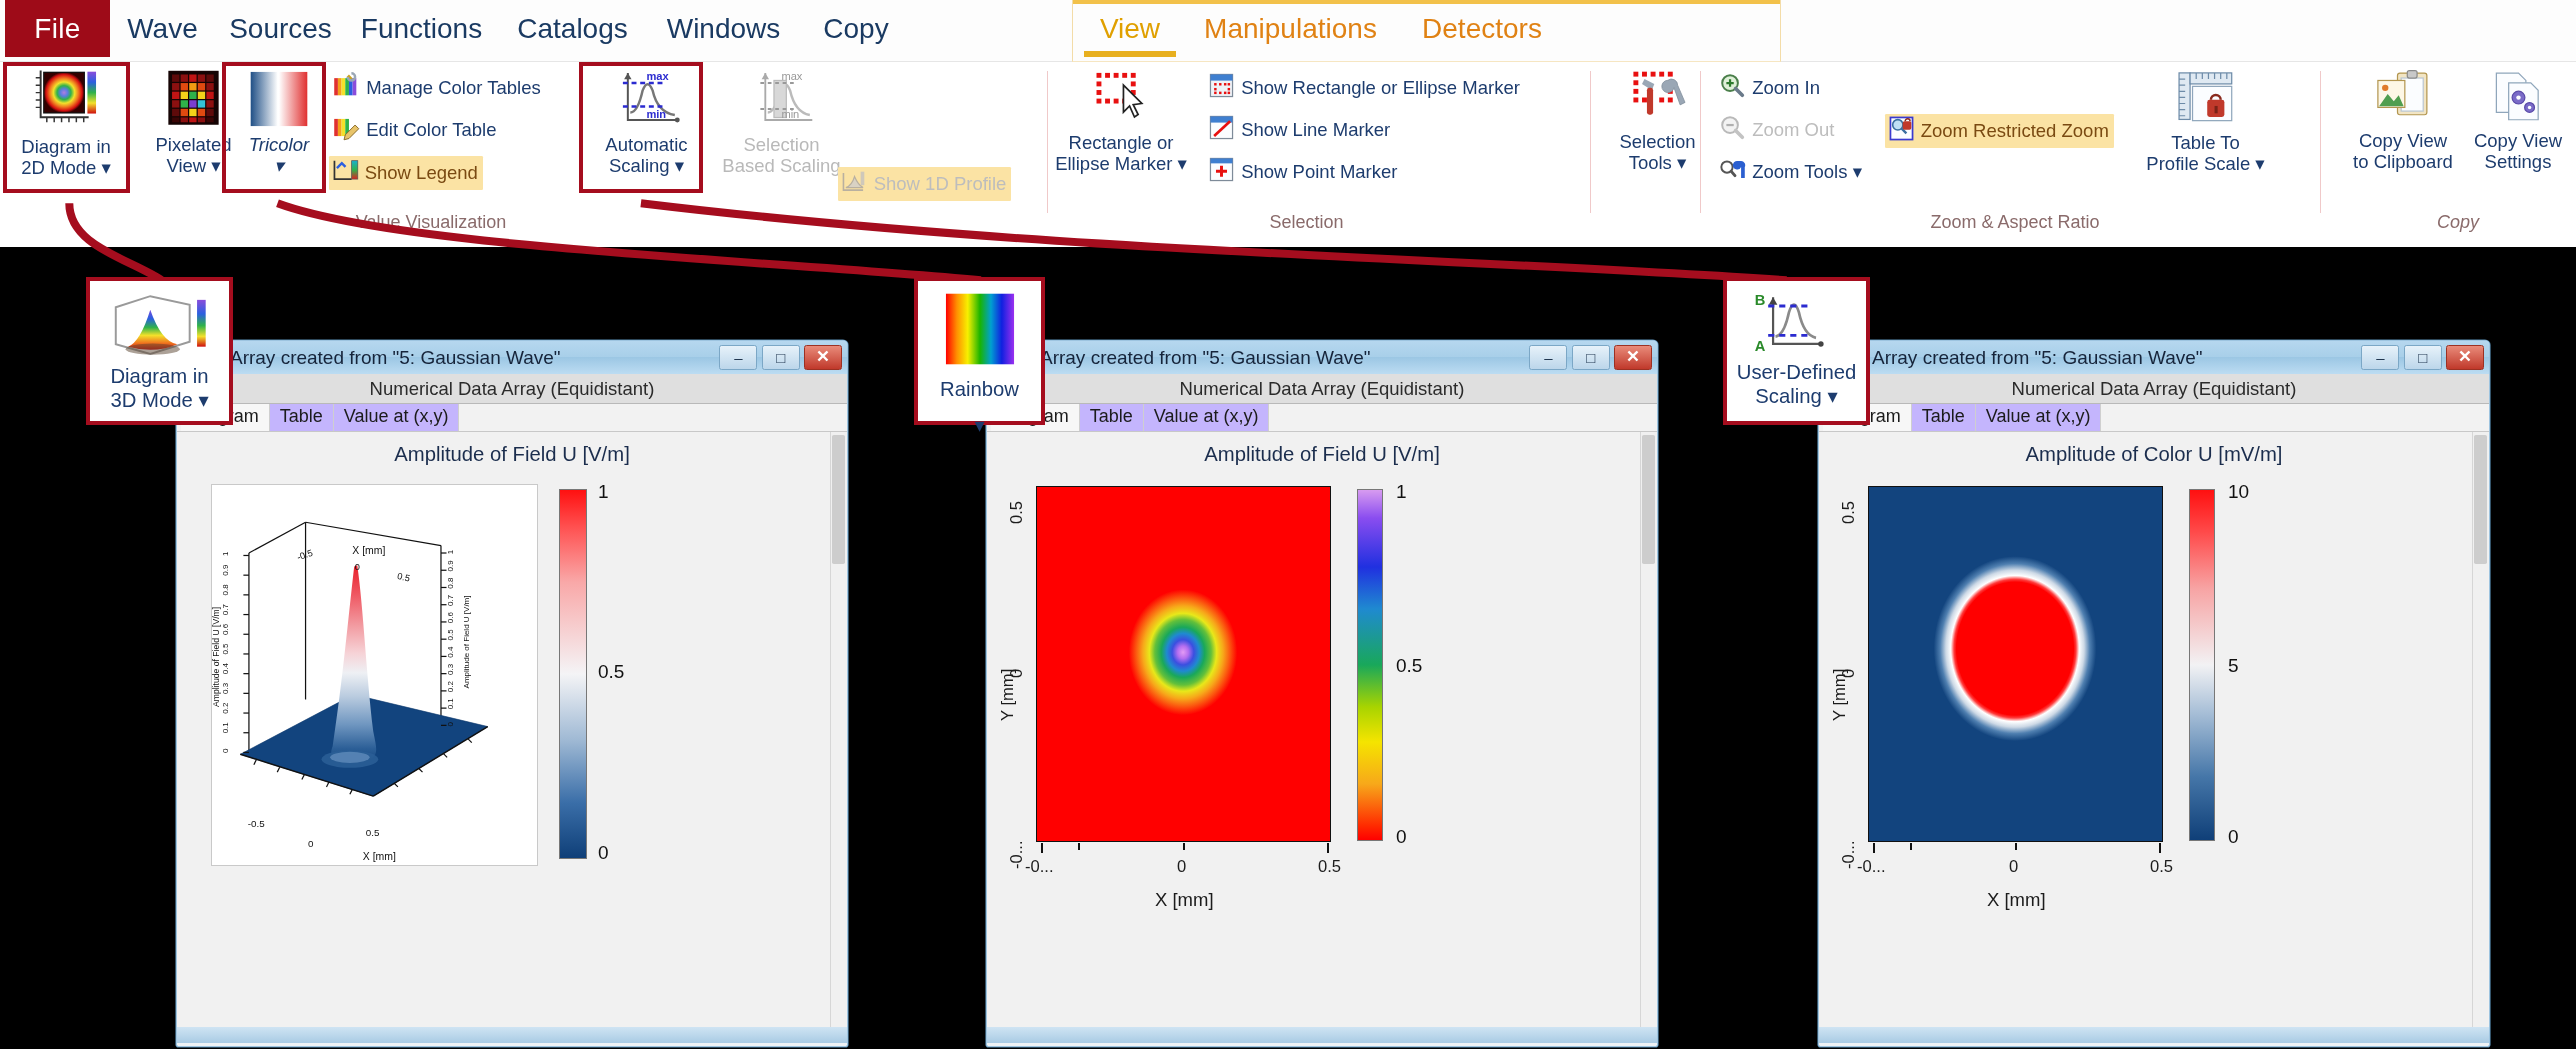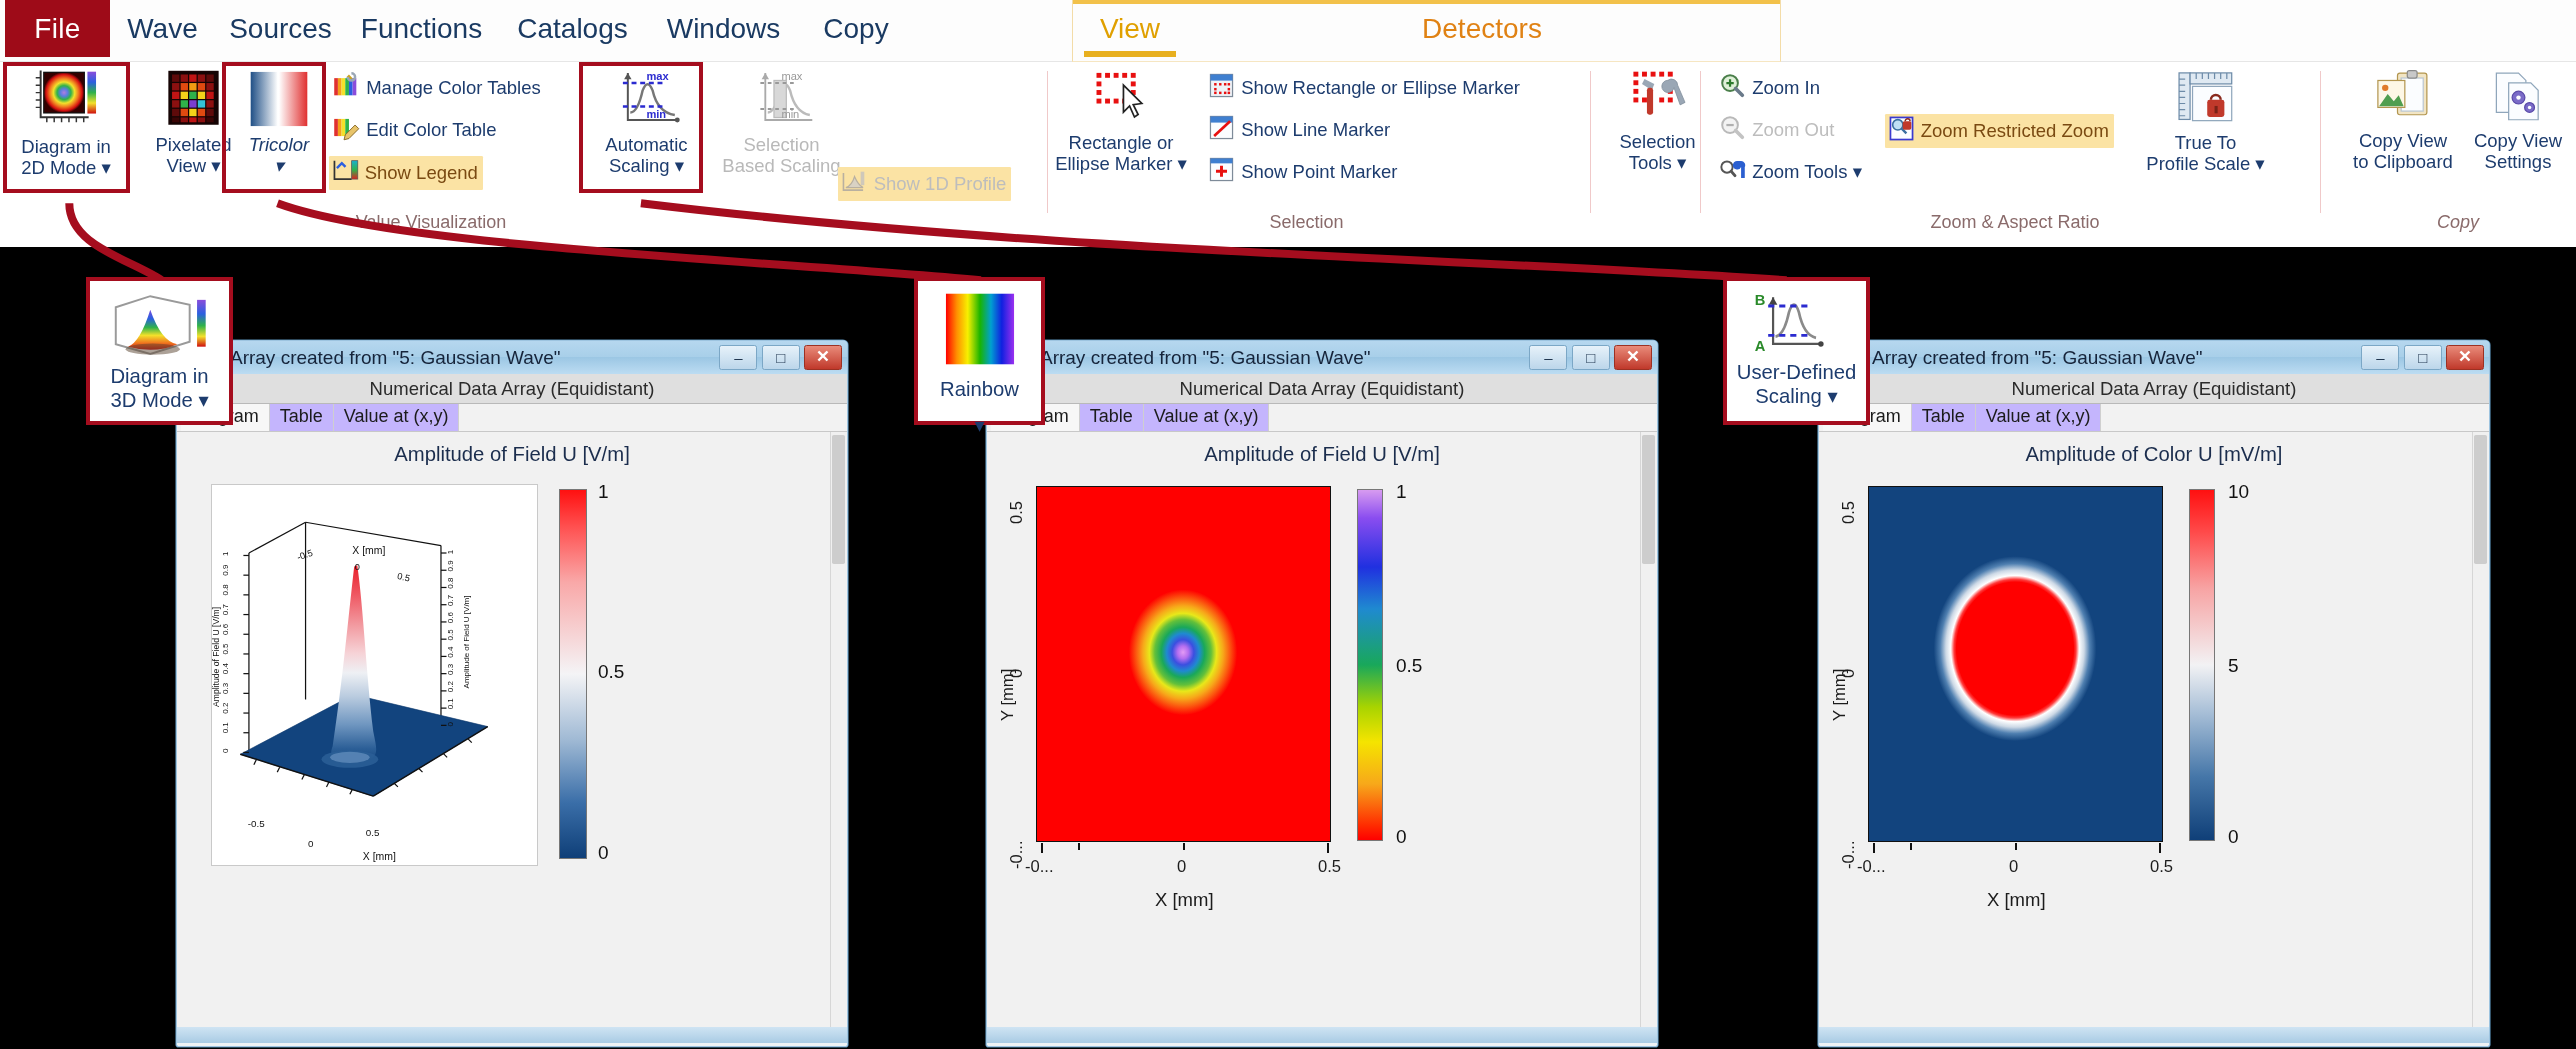--- a/index.html
+++ b/index.html
@@ -170,20 +170,21 @@
       <div class="tab" style="left:357px;width:129px">Functions</div>
       <div class="tab" style="left:511px;width:123px">Catalogs</div>
       <div class="tab" style="left:659px;width:129px">Windows</div>
       <div class="tab" style="left:813px;width:86px">Copy</div>
 
       <div class="ctx-band" style="left:1072px;width:709px;"></div>
       <div class="ctx-box" style="left:1072px;width:709px;height:62px;"></div>
 
       <div class="tab active-view" style="left:1084px;width:92px">View</div>
       <div class="view-underline" style="left:1084px;top:51px;width:92px;"></div>
+      <div class="tab ctx" style="left:1195px;width:191px">Manipulations</div>
       <div class="tab ctx" style="left:1405px;width:154px">Detectors</div>
     </div>
 
     <div class="ribbody">
 
       <div class="bigbtn" style="left:8.6px;top:6.2px;width:115px;">
         <span class="ico">
           <svg width="69" height="64" viewBox="0 0 56 52">
             <rect x="9" y="3" width="34" height="34" fill="#111"></rect>
             <defs>
@@ -535,21 +536,21 @@
             <rect x="13" y="4" width="34" height="9" fill="#dfe9f2" stroke="#6d8ba8"></rect>
             <g stroke="#6d8ba8" stroke-width="1">
                 <path d="M18 4v5M23 4v5M28 4v5M33 4v5M38 4v5M43 4v5"></path>
               </g>
             <rect x="15" y="15" width="32" height="28" fill="#fbfdff" stroke="#8fa6bb"></rect>
             <rect x="27" y="26" width="14" height="14" rx="2" fill="#c0392b"></rect>
             <path d="M30 26 a4 4 0 0 1 8 0" fill="none" stroke="#8a2a1e" stroke-width="2"></path>
             <rect x="33" y="31" width="2.5" height="6" fill="#7a2318"></rect>
           </svg>
         </span>
-        <span class="lbl">True To</span>
+        <span class="lbl">Table To</span>
         <span class="lbl"><span>Profile Scale</span> <span>▾</span></span>
       </div>
 
       <div class="group-caption" style="left:1855px;top:150px;width:320px;">Zoom &amp; Aspect Ratio</div>
 
       <div class="gsep" style="left:2320px;top:8.6px;height:142px;"></div>
 
       <div class="bigbtn" style="left:2335px;top:6.2px;width:136px;">
         <span class="ico">
           <svg width="60" height="58" viewBox="0 0 49 47">

